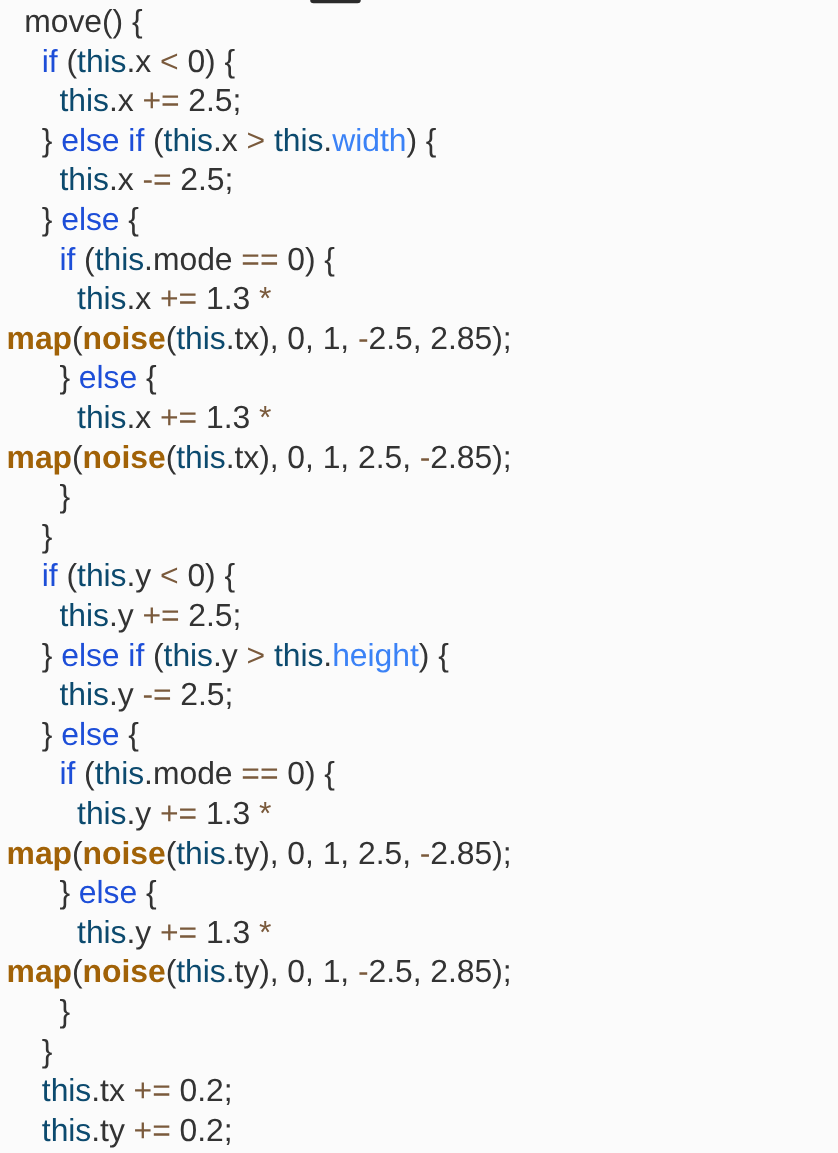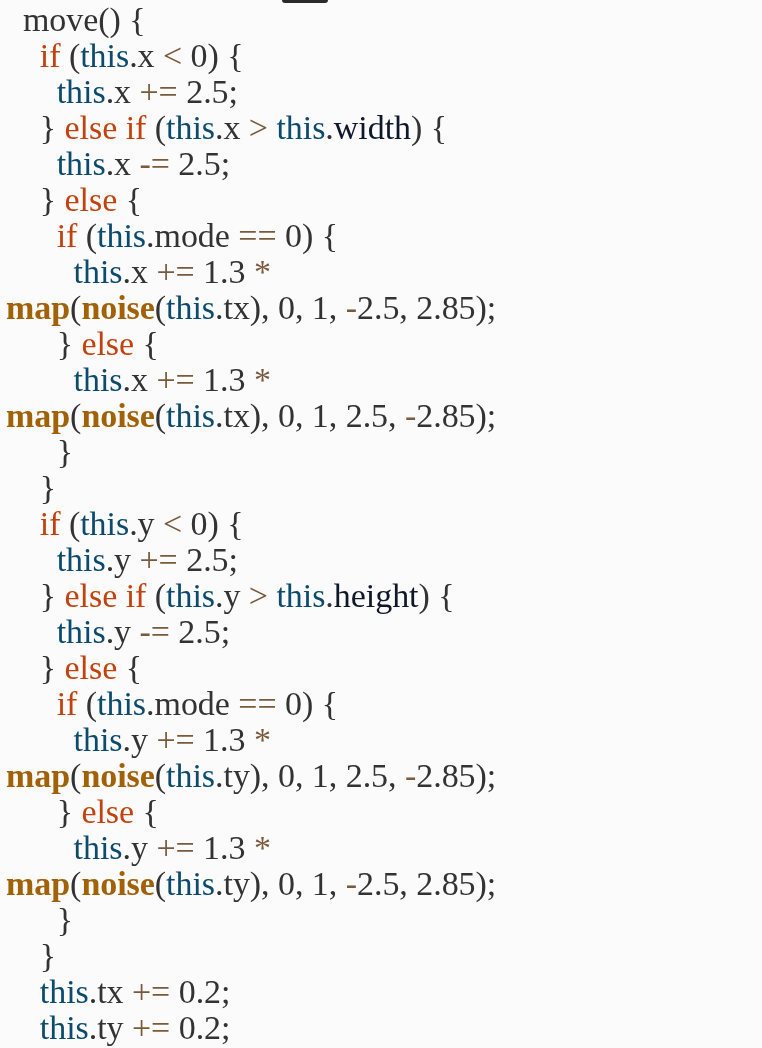--- a/index.html
+++ b/index.html
@@ -8,33 +8,33 @@
       background: #fbfbfb;
       position: relative;
     }
     .topbar {
       position: absolute; left: 282px; top: 0; width: 46px; height: 3px;
       background: #2b2b2b; border-radius: 0 0 3px 3px;
     }
     .code {
       position: absolute; left: 6px; top: 2px;
       margin: 0;
-      font-family: Liberation Serif, serif;
-      font-size: 34px;
+      font-family: Liberation Sans, sans-serif;
+      font-size: 29px;
       line-height: 36px;
       letter-spacing: -0.05px;
       color: #333333;
       white-space: pre;
     }
     .line { display: block; height: 36px; }
-    .t-kw { color: #c2410c; }
+    .t-kw { color: #1d4ed8; }
     .t-op { color: #7a5a3c; }
     .t-this { color: #0c4a6e; }
     .t-fn { color: #a16207; font-weight: bold; }
-    .t-builtin { color: #0f172a; }
+    .t-builtin { color: #3b82f6; }
     .t-plain { color: #333333; }
   </style>
 </head>
 <body>
 
 <div class="topbar"></div>
 
 <pre class="code" id="code-block"><span class="line"><span class="t-plain">  move() {</span></span><span class="line"><span class="t-plain">    </span><span class="t-kw">if</span><span class="t-plain"> (</span><span class="t-this">this</span><span class="t-plain">.x </span><span class="t-op">&lt;</span><span class="t-plain"> 0) {</span></span><span class="line"><span class="t-plain">      </span><span class="t-this">this</span><span class="t-plain">.x </span><span class="t-op">+=</span><span class="t-plain"> 2.5;</span></span><span class="line"><span class="t-plain">    } </span><span class="t-kw">else if</span><span class="t-plain"> (</span><span class="t-this">this</span><span class="t-plain">.x </span><span class="t-op">&gt;</span><span class="t-plain"> </span><span class="t-this">this</span><span class="t-plain">.</span><span class="t-builtin">width</span><span class="t-plain">) {</span></span><span class="line"><span class="t-plain">      </span><span class="t-this">this</span><span class="t-plain">.x </span><span class="t-op">-=</span><span class="t-plain"> 2.5;</span></span><span class="line"><span class="t-plain">    } </span><span class="t-kw">else</span><span class="t-plain"> {</span></span><span class="line"><span class="t-plain">      </span><span class="t-kw">if</span><span class="t-plain"> (</span><span class="t-this">this</span><span class="t-plain">.mode </span><span class="t-op">==</span><span class="t-plain"> 0) {</span></span><span class="line"><span class="t-plain">        </span><span class="t-this">this</span><span class="t-plain">.x </span><span class="t-op">+=</span><span class="t-plain"> 1.3 </span><span class="t-op">*</span></span><span class="line"><span class="t-fn">map</span><span class="t-plain">(</span><span class="t-fn">noise</span><span class="t-plain">(</span><span class="t-this">this</span><span class="t-plain">.tx), 0, 1, </span><span class="t-op">-</span><span class="t-plain">2.5, 2.85);</span></span><span class="line"><span class="t-plain">      } </span><span class="t-kw">else</span><span class="t-plain"> {</span></span><span class="line"><span class="t-plain">        </span><span class="t-this">this</span><span class="t-plain">.x </span><span class="t-op">+=</span><span class="t-plain"> 1.3 </span><span class="t-op">*</span></span><span class="line"><span class="t-fn">map</span><span class="t-plain">(</span><span class="t-fn">noise</span><span class="t-plain">(</span><span class="t-this">this</span><span class="t-plain">.tx), 0, 1, 2.5, </span><span class="t-op">-</span><span class="t-plain">2.85);</span></span><span class="line"><span class="t-plain">      }</span></span><span class="line"><span class="t-plain">    }</span></span><span class="line"><span class="t-plain">    </span><span class="t-kw">if</span><span class="t-plain"> (</span><span class="t-this">this</span><span class="t-plain">.y </span><span class="t-op">&lt;</span><span class="t-plain"> 0) {</span></span><span class="line"><span class="t-plain">      </span><span class="t-this">this</span><span class="t-plain">.y </span><span class="t-op">+=</span><span class="t-plain"> 2.5;</span></span><span class="line"><span class="t-plain">    } </span><span class="t-kw">else if</span><span class="t-plain"> (</span><span class="t-this">this</span><span class="t-plain">.y </span><span class="t-op">&gt;</span><span class="t-plain"> </span><span class="t-this">this</span><span class="t-plain">.</span><span class="t-builtin">height</span><span class="t-plain">) {</span></span><span class="line"><span class="t-plain">      </span><span class="t-this">this</span><span class="t-plain">.y </span><span class="t-op">-=</span><span class="t-plain"> 2.5;</span></span><span class="line"><span class="t-plain">    } </span><span class="t-kw">else</span><span class="t-plain"> {</span></span><span class="line"><span class="t-plain">      </span><span class="t-kw">if</span><span class="t-plain"> (</span><span class="t-this">this</span><span class="t-plain">.mode </span><span class="t-op">==</span><span class="t-plain"> 0) {</span></span><span class="line"><span class="t-plain">        </span><span class="t-this">this</span><span class="t-plain">.y </span><span class="t-op">+=</span><span class="t-plain"> 1.3 </span><span class="t-op">*</span></span><span class="line"><span class="t-fn">map</span><span class="t-plain">(</span><span class="t-fn">noise</span><span class="t-plain">(</span><span class="t-this">this</span><span class="t-plain">.ty), 0, 1, 2.5, </span><span class="t-op">-</span><span class="t-plain">2.85);</span></span><span class="line"><span class="t-plain">      } </span><span class="t-kw">else</span><span class="t-plain"> {</span></span><span class="line"><span class="t-plain">        </span><span class="t-this">this</span><span class="t-plain">.y </span><span class="t-op">+=</span><span class="t-plain"> 1.3 </span><span class="t-op">*</span></span><span class="line"><span class="t-fn">map</span><span class="t-plain">(</span><span class="t-fn">noise</span><span class="t-plain">(</span><span class="t-this">this</span><span class="t-plain">.ty), 0, 1, </span><span class="t-op">-</span><span class="t-plain">2.5, 2.85);</span></span><span class="line"><span class="t-plain">      }</span></span><span class="line"><span class="t-plain">    }</span></span><span class="line"><span class="t-plain">    </span><span class="t-this">this</span><span class="t-plain">.tx </span><span class="t-op">+=</span><span class="t-plain"> 0.2;</span></span><span class="line"><span class="t-plain">    </span><span class="t-this">this</span><span class="t-plain">.ty </span><span class="t-op">+=</span><span class="t-plain"> 0.2;</span></span></pre>
 
 </body></html>

